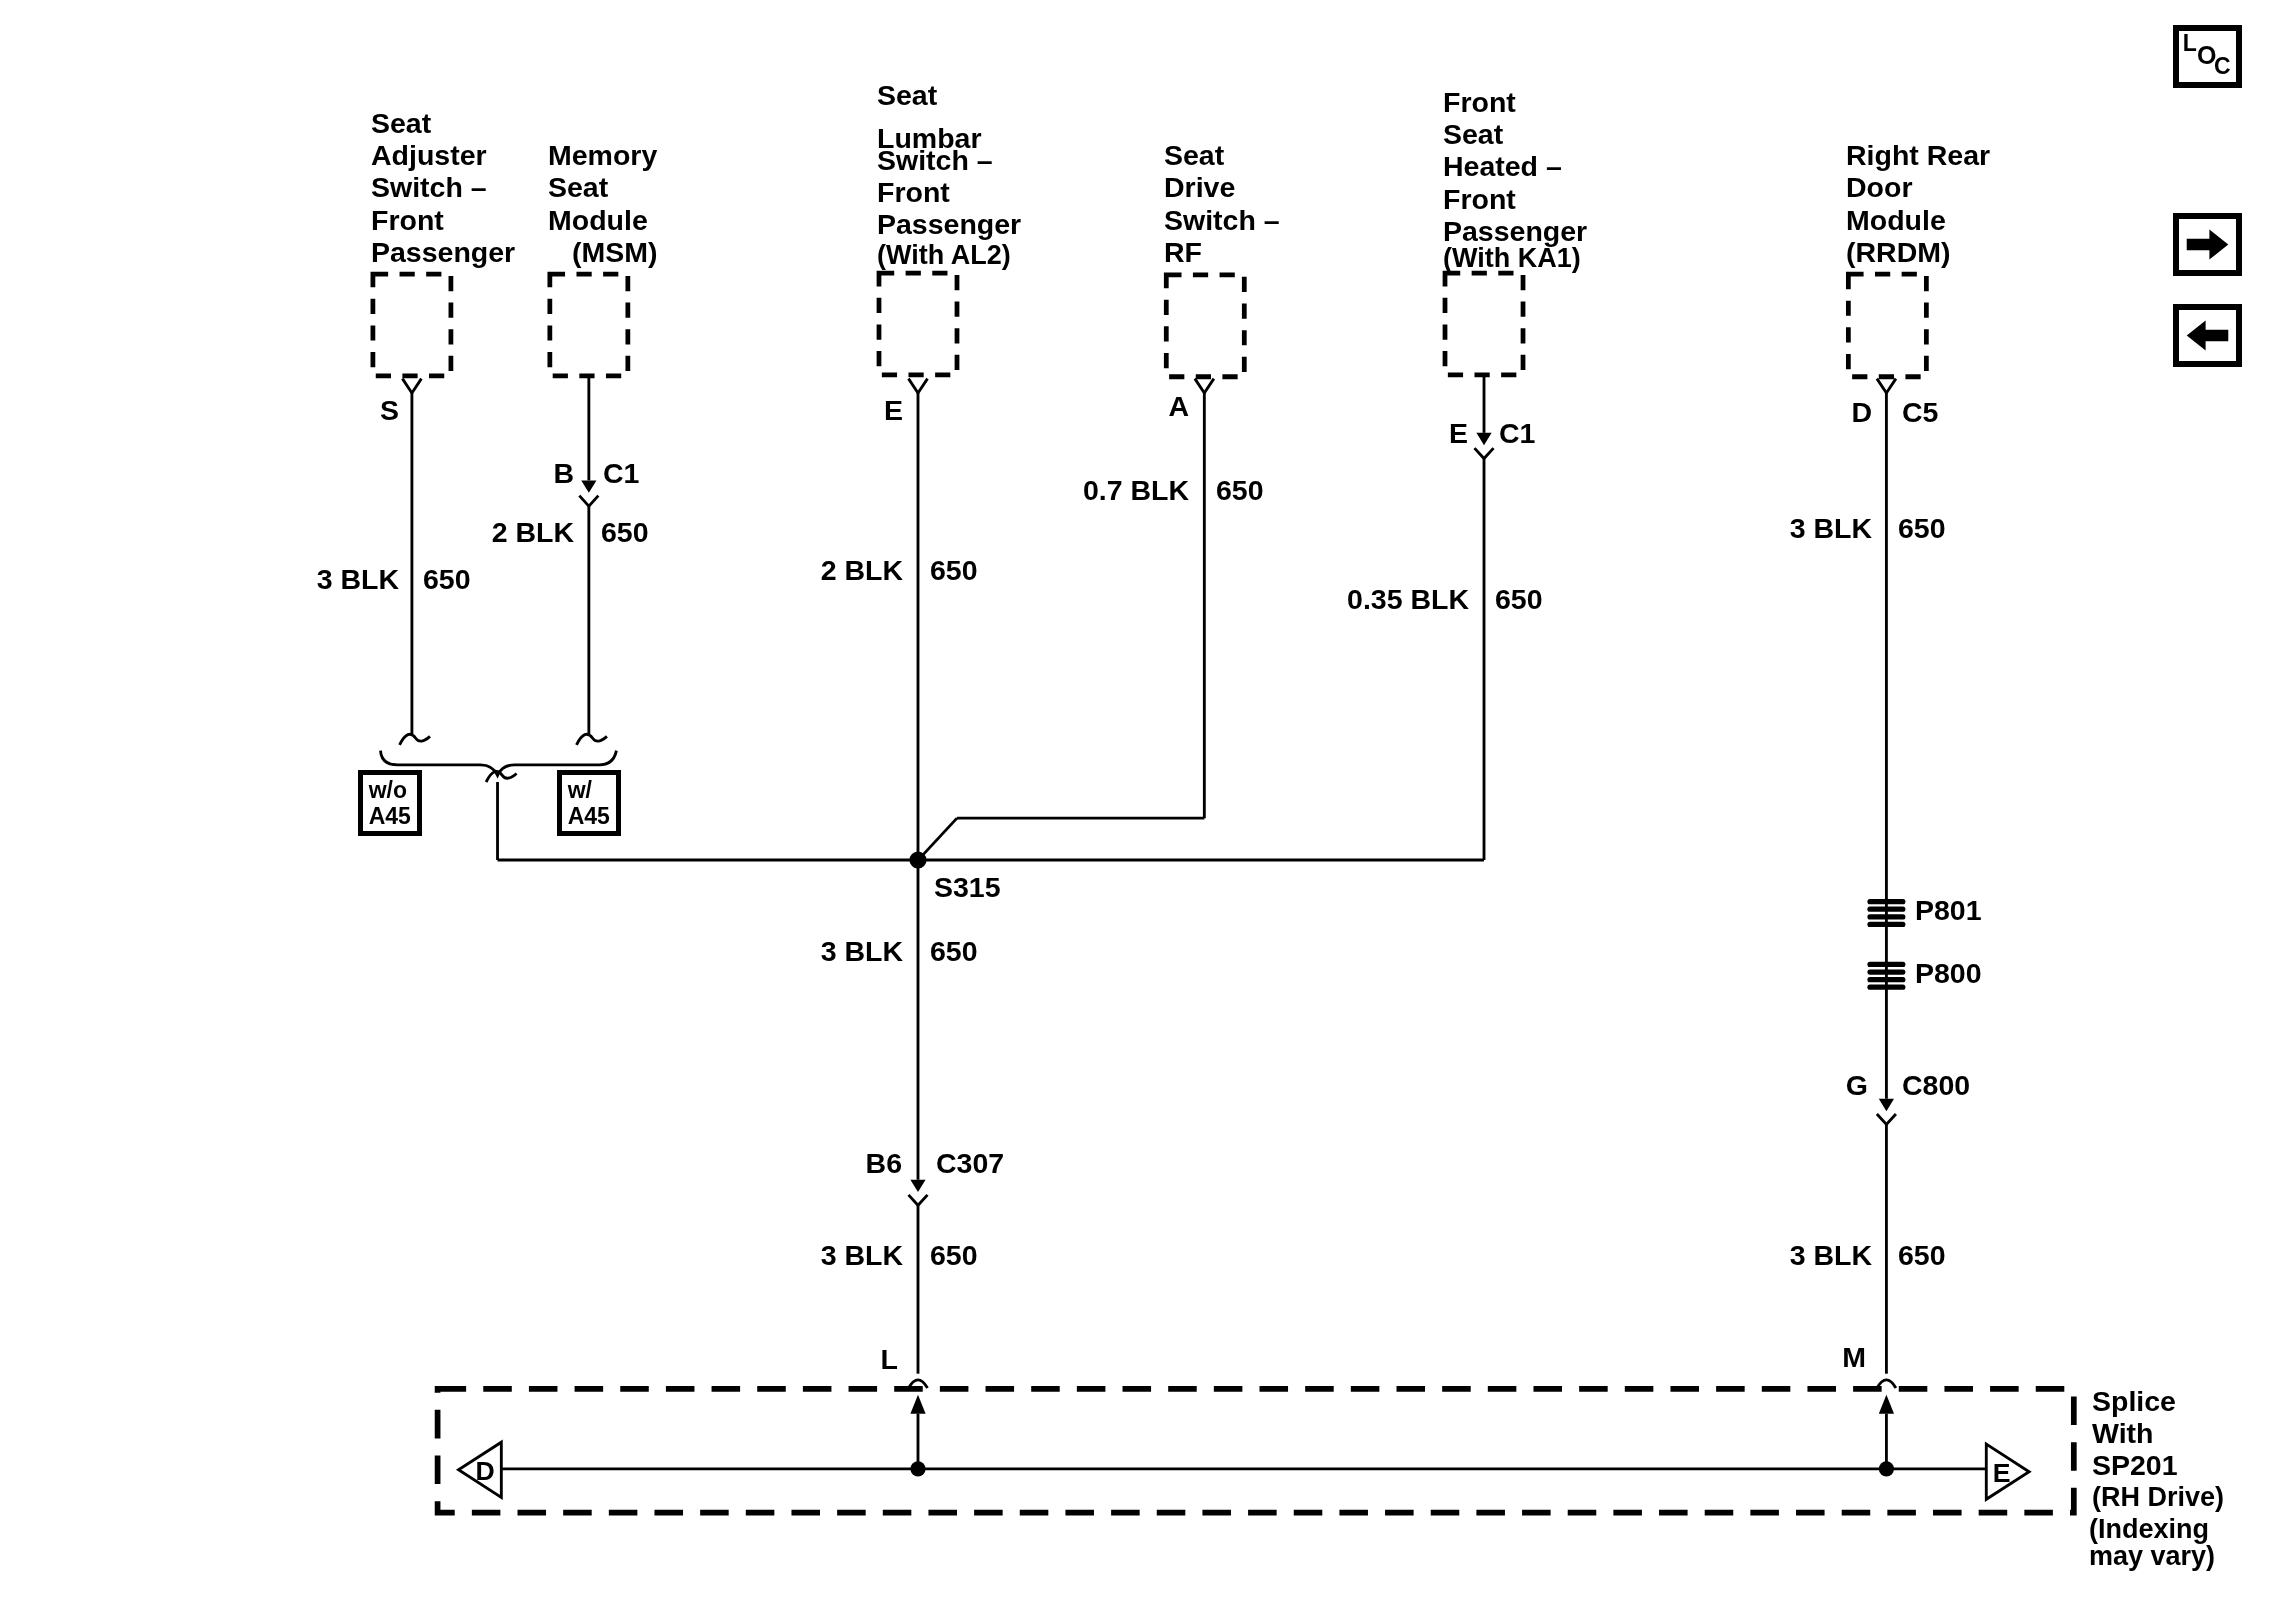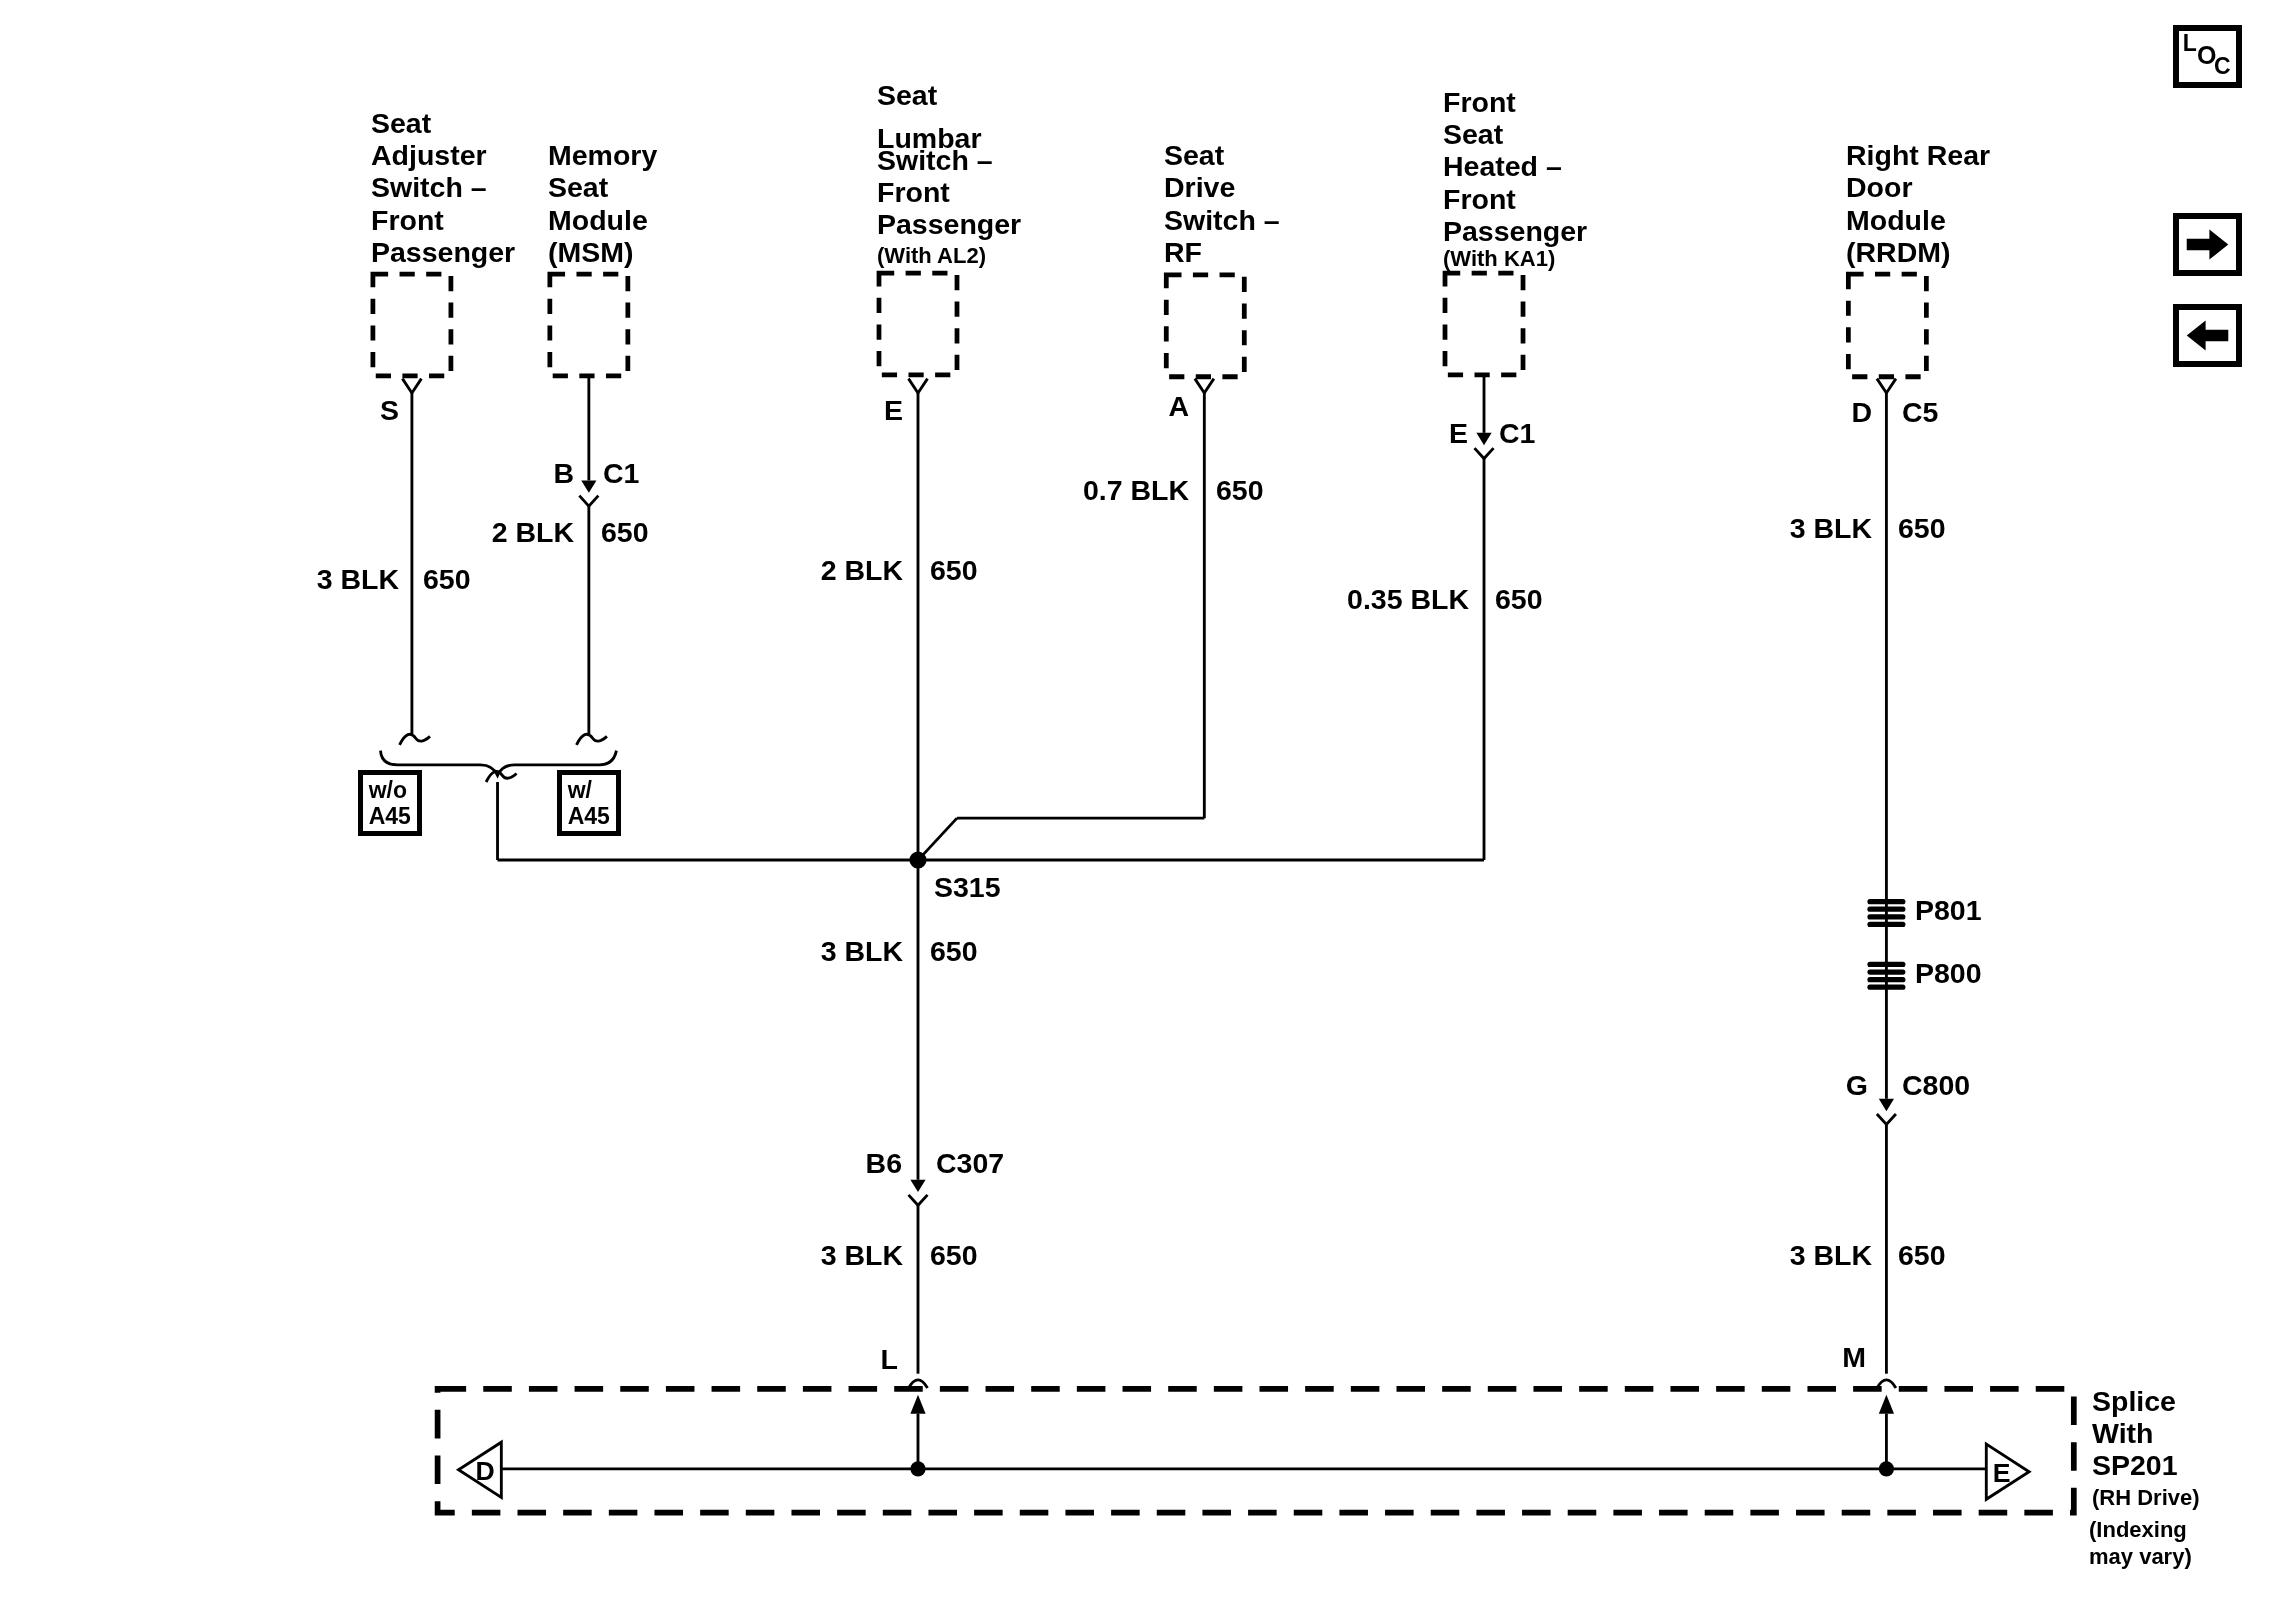--- a/index.html
+++ b/index.html
@@ -7,21 +7,21 @@
           font-family:"Liberation Sans",sans-serif;color:#000;}
   #wires{position:absolute;left:0;top:0;z-index:1;}
   #wires path, #wires rect.box{fill:none;stroke:#000;stroke-width:3;}
   #wires rect.box{stroke-width:5;stroke-dasharray:16 12;}
   #wires rect.bigbox{fill:none;stroke:#000;stroke-width:6;stroke-dasharray:30 18;}
   #wires .bar{fill:#000;stroke:none;}
   #wires .solid{fill:#000;stroke:none;}
   #wires .tri{fill:#fff;stroke:#000;stroke-width:3;}
   #wires text{fill:#000;font-family:"Liberation Sans",sans-serif;font-weight:bold;font-size:28px;text-anchor:middle;}
   .t{position:absolute;z-index:2;font-weight:bold;font-size:28.5px;line-height:32px;white-space:nowrap;}
-  .s{font-size:22px;line-height:27px;}
+  .s{font-size:27px;line-height:27px;}
   .ra{text-align:right;}
   .optbox{position:absolute;z-index:2;border:5.7px solid #000;font-weight:bold;font-size:23px;
           line-height:26px;padding:1.9px 5.7px;background:#fff;}
   .iconbox{position:absolute;z-index:2;width:57px;height:51px;border:6.7px solid #000;background:#fff;}
 </style>
 </head>
 <body>
 
 <div id="canvas">
 
@@ -101,21 +101,21 @@
 
   <div class="t" style="left:371px;top:107px">Seat</div>
   <div class="t" style="left:371px;top:139px">Adjuster</div>
   <div class="t" style="left:371px;top:171px">Switch –</div>
   <div class="t" style="left:371px;top:204px">Front</div>
   <div class="t" style="left:371px;top:236px">Passenger</div>
 
   <div class="t" style="left:548px;top:139px">Memory</div>
   <div class="t" style="left:548px;top:171px">Seat</div>
   <div class="t" style="left:548px;top:204px">Module</div>
-  <div class="t" style="left:548px;top:236px">(MSM)</div>
+  <div class="t" style="left:572px;top:236px">(MSM)</div>
 
   <div class="t" style="left:877px;top:79px">Seat</div>
   <div class="t" style="left:877px;top:122px">Lumbar</div>
   <div class="t" style="left:877px;top:144px">Switch –</div>
   <div class="t" style="left:877px;top:176px">Front</div>
   <div class="t" style="left:877px;top:208px">Passenger</div>
   <div class="t s" style="left:877px;top:242px">(With AL2)</div>
 
   <div class="t" style="left:1164px;top:139px">Seat</div>
   <div class="t" style="left:1164px;top:171px">Drive</div>

